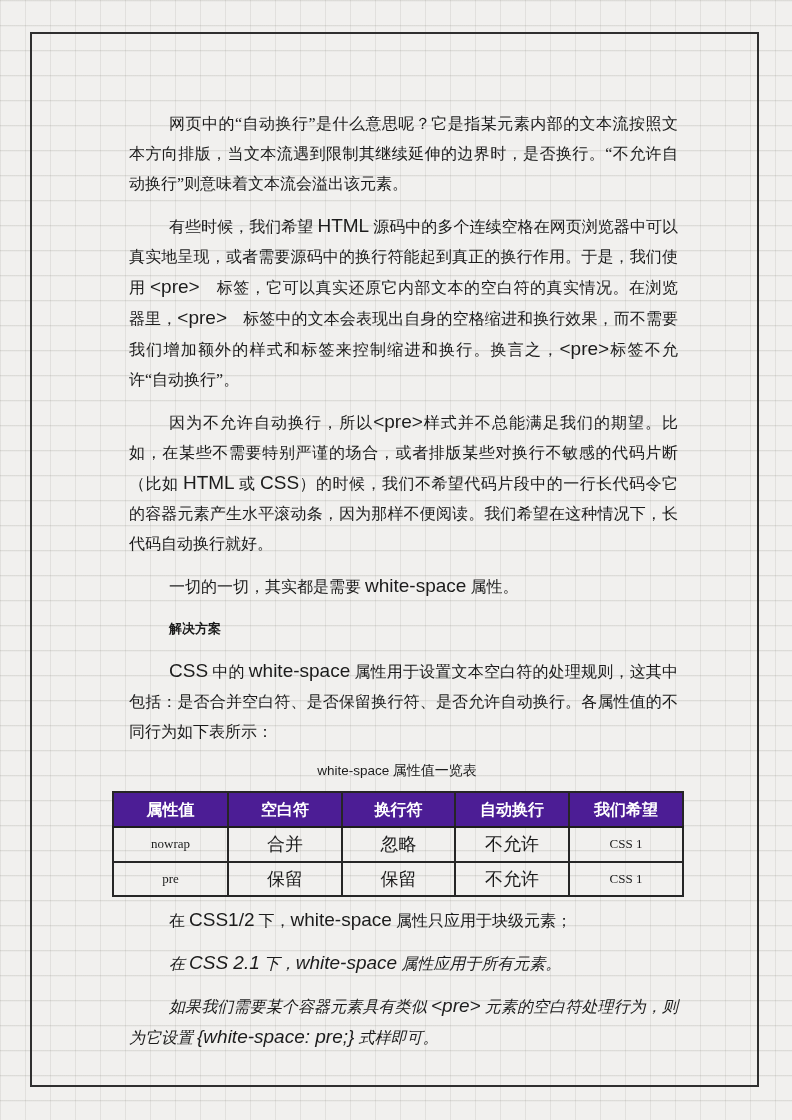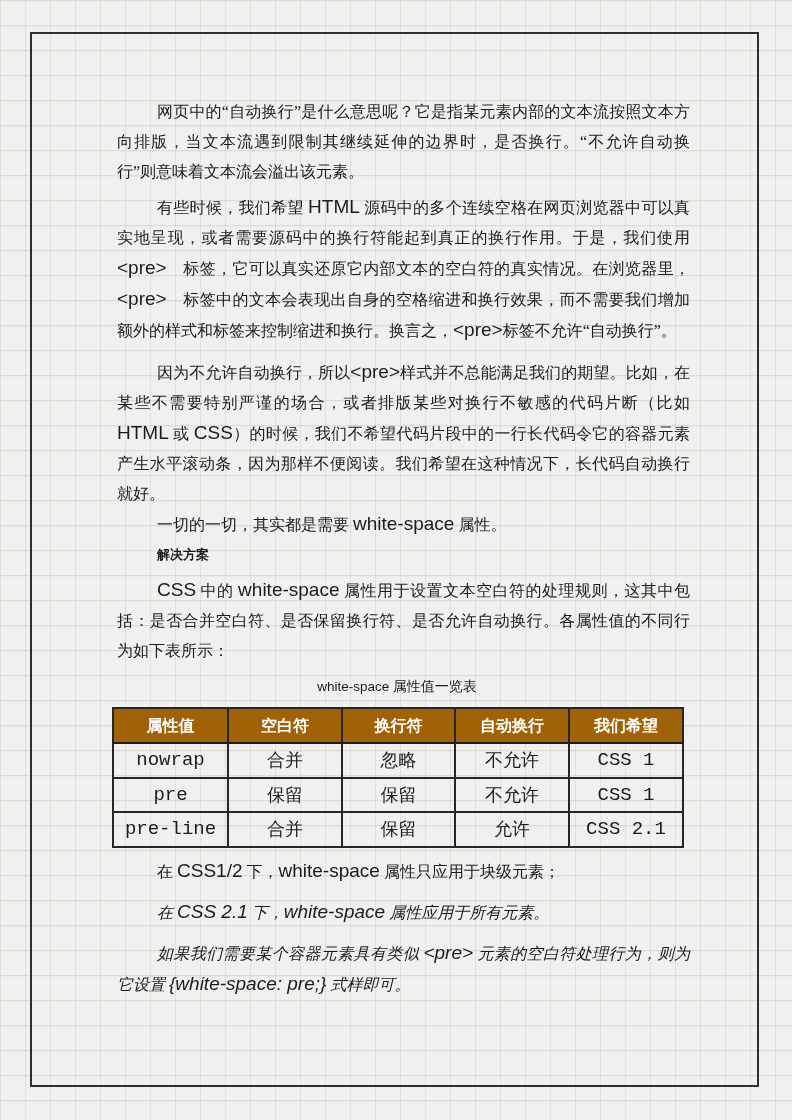--- a/index.html
+++ b/index.html
@@ -16,21 +16,21 @@
   }
   .frame{
     position:absolute;left:30px;top:32px;width:725px;height:1051px;
     border:2px solid #2f2f2f;
   }
   .content{
     position:absolute;left:117px;top:97px;width:573px;
     font-size:16px;line-height:30px;
   }
   .content p{
-    margin:0;text-align:justify;text-indent:40px;
+    margin:12px;text-align:justify;text-indent:40px;
   }
   .m5{margin-top:5px !important;}
   .m8{margin-top:8px !important;}
   .m10{margin-top:10px !important;font-style:italic;}
   .m11{margin-top:11px !important;}
   .lat{
     font-family:"Liberation Sans","DejaVu Sans",sans-serif;
     font-size:19px;
   }
   .heading{
@@ -43,27 +43,27 @@
   .caption .lat{font-size:13.5px;}
   table.ws{
     border-collapse:collapse;table-layout:fixed;
     width:570px;margin:8px 0 0 -5px;
   }
   table.ws th, table.ws td{
     border:2px solid #262626;text-align:center;vertical-align:middle;
     padding:0;overflow:hidden;
   }
   table.ws th{
-    background:#a16207;color:#ffffff;font-weight:bold;
+    background:#4c1d95;color:#ffffff;font-weight:bold;
     height:33px;font-size:16px;
     border-bottom:2px solid #1d1d1d;
   }
   table.ws td{height:32.5px;font-size:18px;}
   table.ws td.lat-cell{
-    font-family:Liberation Mono, monospace;font-size:19px;
+    font-family:Liberation Serif, serif;font-size:13px;
   }
 </style>
 </head>
 <body>
 
 <div class="frame"></div>
 
 <div class="content">
   <p><span class="cjk">网页中的“自动换行”是什么意思呢？它是指某元素内部的文本流按照文本方向排版，当文本流遇到限制其继续延伸的边界时，是否换行。“不允许自动换行”则意味着文本流会溢出该元素。</span></p>
   <p class="m5"><span class="cjk">有些时候，我们希望 </span><span class="lat">HTML</span><span class="cjk"> 源码中的多个连续空格在网页浏览器中可以真实地呈现，或者需要源码中的换行符能起到真正的换行作用。于是，我们使用 </span><span class="lat">&lt;pre&gt;</span><span class="cjk">　标签，它可以真实还原它内部文本的空白符的真实情况。在浏览器里，</span><span class="lat">&lt;pre&gt;</span><span class="cjk">　标签中的文本会表现出自身的空格缩进和换行效果，而不需要我们增加额外的样式和标签来控制缩进和换行。换言之，</span><span class="lat">&lt;pre&gt;</span><span class="cjk">标签不允许“自动换行”。</span></p>
@@ -98,26 +98,19 @@
           <td class="cjk-cell">不允许</td>
           <td class="lat-cell">CSS 1</td>
         </tr>
         <tr>
           <td class="lat-cell">pre</td>
           <td class="cjk-cell">保留</td>
           <td class="cjk-cell">保留</td>
           <td class="cjk-cell">不允许</td>
           <td class="lat-cell">CSS 1</td>
         </tr>
-        <tr>
-          <td class="lat-cell">pre-line</td>
-          <td class="cjk-cell">合并</td>
-          <td class="cjk-cell">保留</td>
-          <td class="cjk-cell">允许</td>
-          <td class="lat-cell">CSS 2.1</td>
-        </tr>
       </tbody>
   </table>
 
   <p class="m8"><span class="cjk">在 </span><span class="lat">CSS1/2</span><span class="cjk"> 下，</span><span class="lat">white-space</span><span class="cjk"> 属性只应用于块级元素；</span></p>
   <p class="m10"><span class="cjk">在 </span><span class="lat">CSS 2.1</span><span class="cjk"> 下，</span><span class="lat">white-space</span><span class="cjk"> 属性应用于所有元素。</span></p>
   <p class="m10"><span class="cjk">如果我们需要某个容器元素具有类似 </span><span class="lat">&lt;pre&gt;</span><span class="cjk"> 元素的空白符处理行为，则为它设置 </span><span class="lat">{white-space: pre;}</span><span class="cjk"> 式样即可。</span></p>
 </div>
 
 </body></html>

